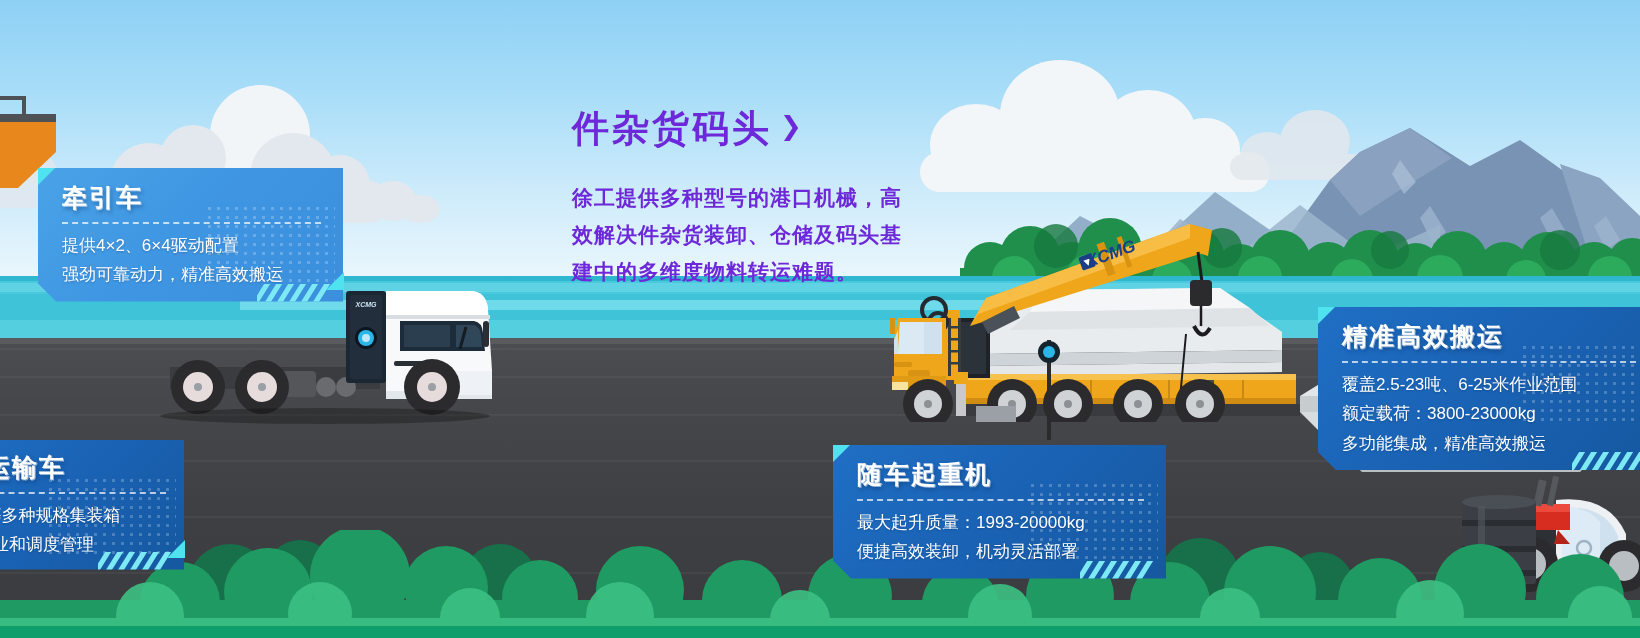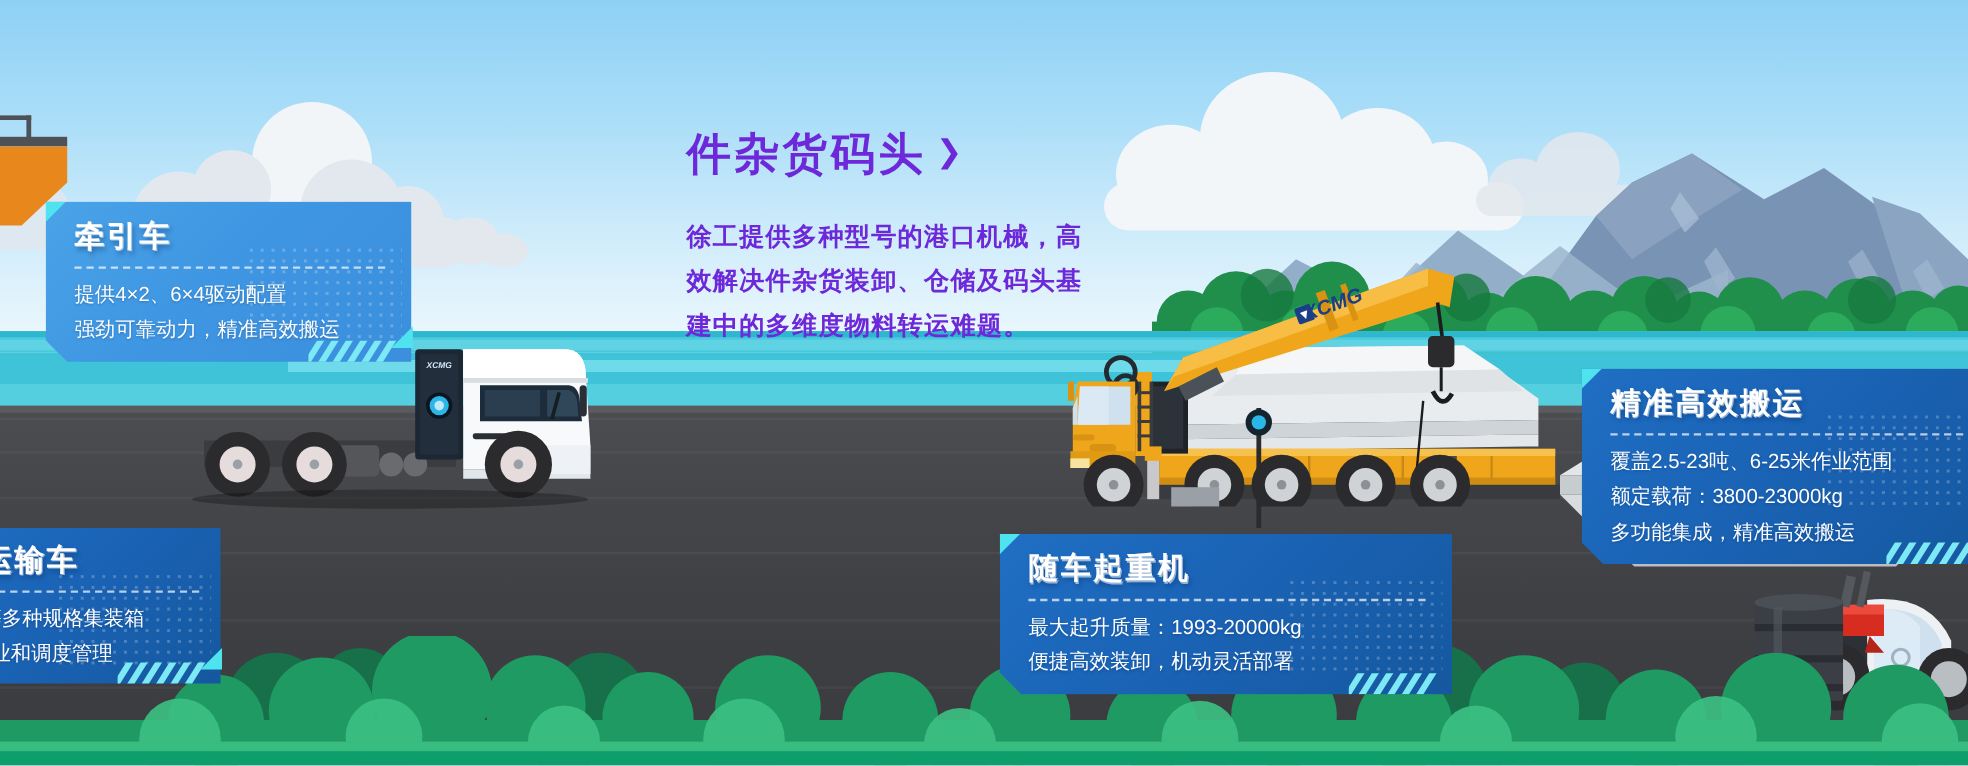--- a/index.html
+++ b/index.html
@@ -465,21 +465,21 @@
       <i style="left:4px;"></i>
         <i style="left:16px;"></i>
         <i style="left:28px;"></i>
       <i style="left:40px;"></i>
         <i style="left:52px;"></i>
         <i style="left:64px;"></i>
     </div>
   </div>
   <div class="corner" style="position:absolute;left:167px;top:540px;"></div>
 
-  <div class="card dark" style="left:833px;top:445px;width:377px;clip-path:polygon(0 0,100% 0,100% 100%,18px 100%,0 calc(100% - 18px));">
+  <div class="card dark" style="left:833px;top:445px;width:333px;clip-path:polygon(0 0,100% 0,100% 100%,18px 100%,0 calc(100% - 18px));">
     <div class="notch"></div>
     <div class="dots"></div>
     <div class="body">
       <div class="ttl">随车起重机</div>
       <div class="rule"></div>
       <p>最大起升质量：1993-20000kg</p>
       <p>便捷高效装卸，机动灵活部署</p>
     </div>
     <div class="stripes">
       <i style="left:4px;"></i>

